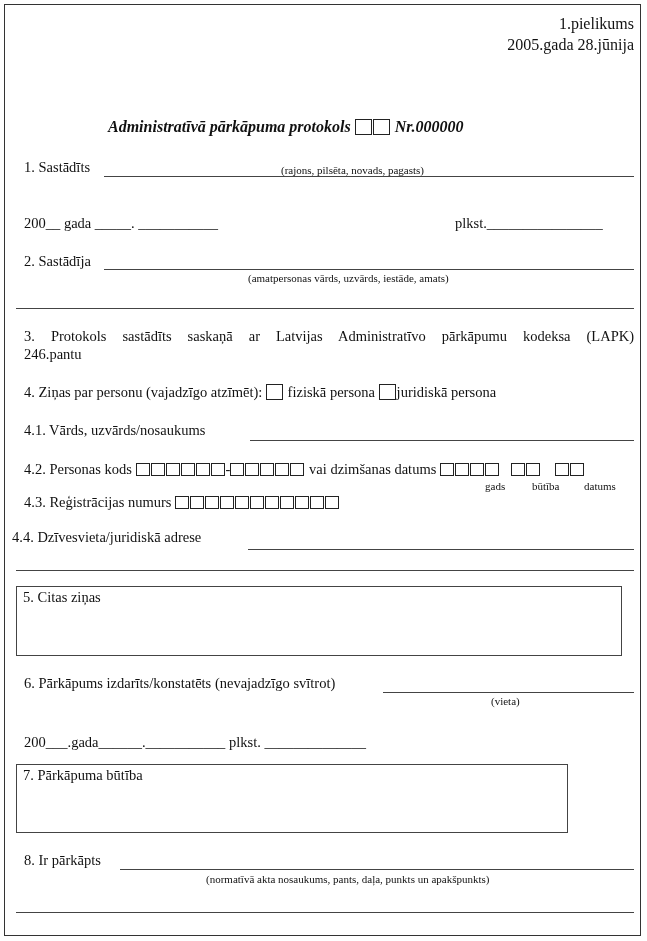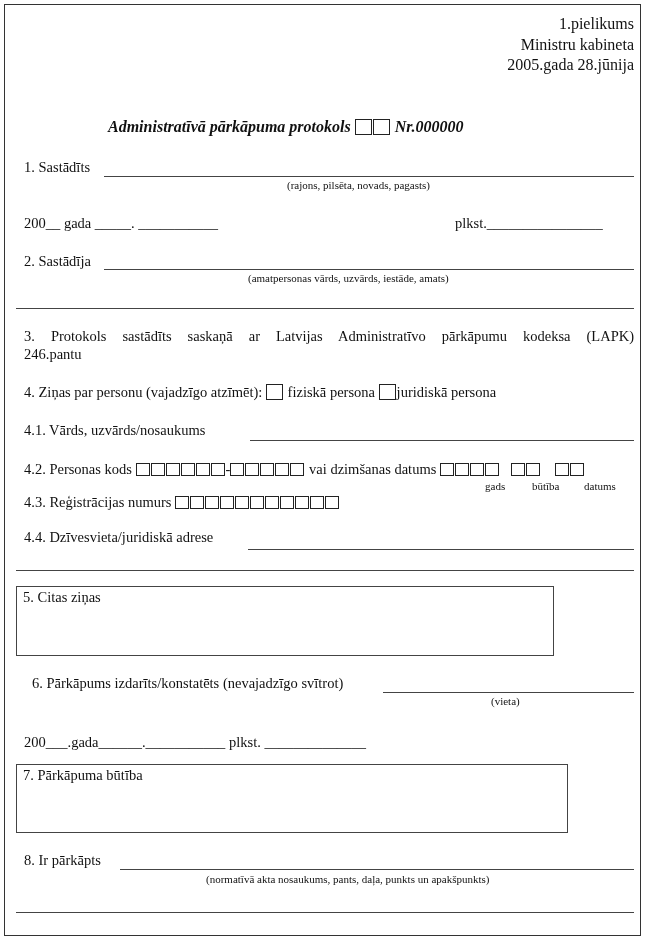--- a/index.html
+++ b/index.html
@@ -21,33 +21,32 @@
     .box span { position:absolute; left:6px; top:2px; }
     .boxes { display:inline-block; }
   </style>
 </head>
 <body>
 
 <div class="frame"></div>
 
 <div class="hdr">
   <div>1.pielikums</div>
-  <div>Ministru kabineta</div>
   <div>2005.gada 28.jūnija</div>
 </div>
 
 <div class="abs title" style="left:108px; top:118px;font-style:italic;">
   <span>Administratīvā pārkāpuma protokols</span>
   <span class="cbt"></span><span class="cbt"></span>
   <span>Nr.000000</span>
 </div>
 
 <div class="abs t" style="left:24px; top:159px;text-align:center;">1. Sastādīts</div>
 <div class="line" style="left:104px; width:530px; top:176px;"></div>
-<div class="abs small" style="left:281px; top:179px;margin-left:6px;">(rajons, pilsēta, novads, pagasts)</div>
+<div class="abs small" style="left:281px; top:164px;">(rajons, pilsēta, novads, pagasts)</div>
 <div class="abs t" style="left:24px; top:215px;">200__ gada _____. ___________</div>
 <div class="abs t" style="left:455px; top:215px;">plkst.________________</div>
 
 <div class="abs t" style="left:24px; top:253px;">2. Sastādīja</div>
 <div class="line" style="left:104px; width:530px; top:269px;"></div>
 <div class="abs small" style="left:248px; top:272px;">(amatpersonas vārds, uzvārds, iestāde, amats)</div>
 <div class="line" style="left:16px; width:618px; top:308px;"></div>
 
 <div class="abs t" style="left:24px; top:328px; width:610px; text-align:justify; text-align-last:justify;">3. Protokols sastādīts saskaņā ar Latvijas Administratīvo pārkāpumu kodeksa (LAPK)</div>
 <div class="abs t" style="left:24px; top:346px;">246.pantu</div>
@@ -72,29 +71,29 @@
 </div>
 <div class="abs small" style="left:485px; top:480px;">gads</div>
 <div class="abs small" style="left:532px; top:480px;">būtība</div>
 <div class="abs small" style="left:584px; top:480px;">datums</div>
 
 <div class="abs t" style="left:24px; top:494px;">
   <span>4.3. Reģistrācijas numurs</span>
   <span class="boxes"><span class="cb"></span><span class="cb"></span><span class="cb"></span><span class="cb"></span><span class="cb"></span><span class="cb"></span><span class="cb"></span><span class="cb"></span><span class="cb"></span><span class="cb"></span><span class="cb"></span></span>
 </div>
 
-<div class="abs t" style="left:24px; top:529px;">4.4. Dzīvesvieta/juridiskā adrese</div>
+<div class="abs t" style="left:12px; top:529px;">4.4. Dzīvesvieta/juridiskā adrese</div>
 <div class="line" style="left:248px; width:386px; top:549px;"></div>
 <div class="line" style="left:16px; width:618px; top:570px;"></div>
 
-<div class="box" style="left:16px; top:586px; width:538px; height:70px;">
+<div class="box" style="left:16px; top:586px; width:606px; height:70px;">
   <span class="t">5. Citas ziņas</span>
 </div>
 
-<div class="abs t" style="left:24px; top:675px;margin-left:8px;">6. Pārkāpums izdarīts/konstatēts (nevajadzīgo svītrot)</div>
+<div class="abs t" style="left:24px; top:675px;">6. Pārkāpums izdarīts/konstatēts (nevajadzīgo svītrot)</div>
 <div class="line" style="left:383px; width:251px; top:692px;"></div>
 <div class="abs small" style="left:491px; top:695px;">(vieta)</div>
 <div class="abs t" style="left:24px; top:734px;">200___.gada______.___________ plkst. ______________</div>
 
 <div class="box" style="left:16px; top:764px; width:552px; height:69px;">
   <span class="t">7. Pārkāpuma būtība</span>
 </div>
 
 <div class="abs t" style="left:24px; top:852px;">8. Ir pārkāpts</div>
 <div class="line" style="left:120px; width:514px; top:869px;"></div>

